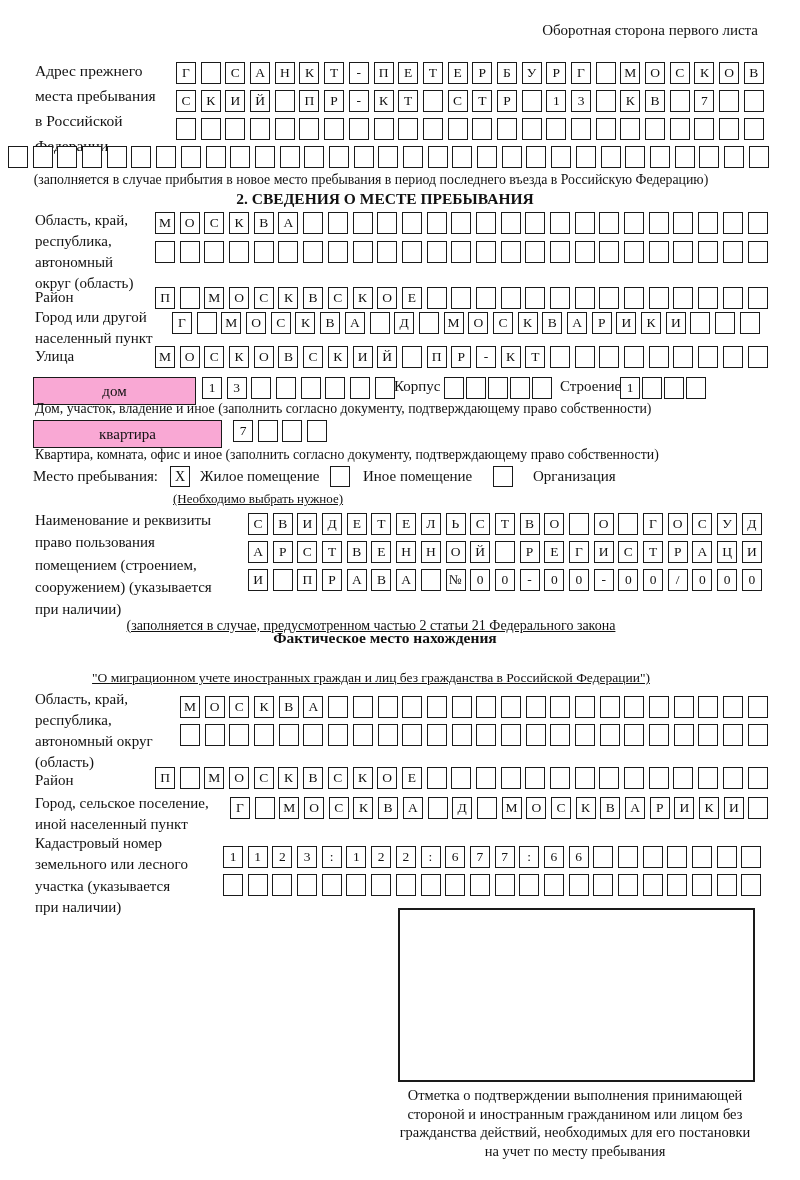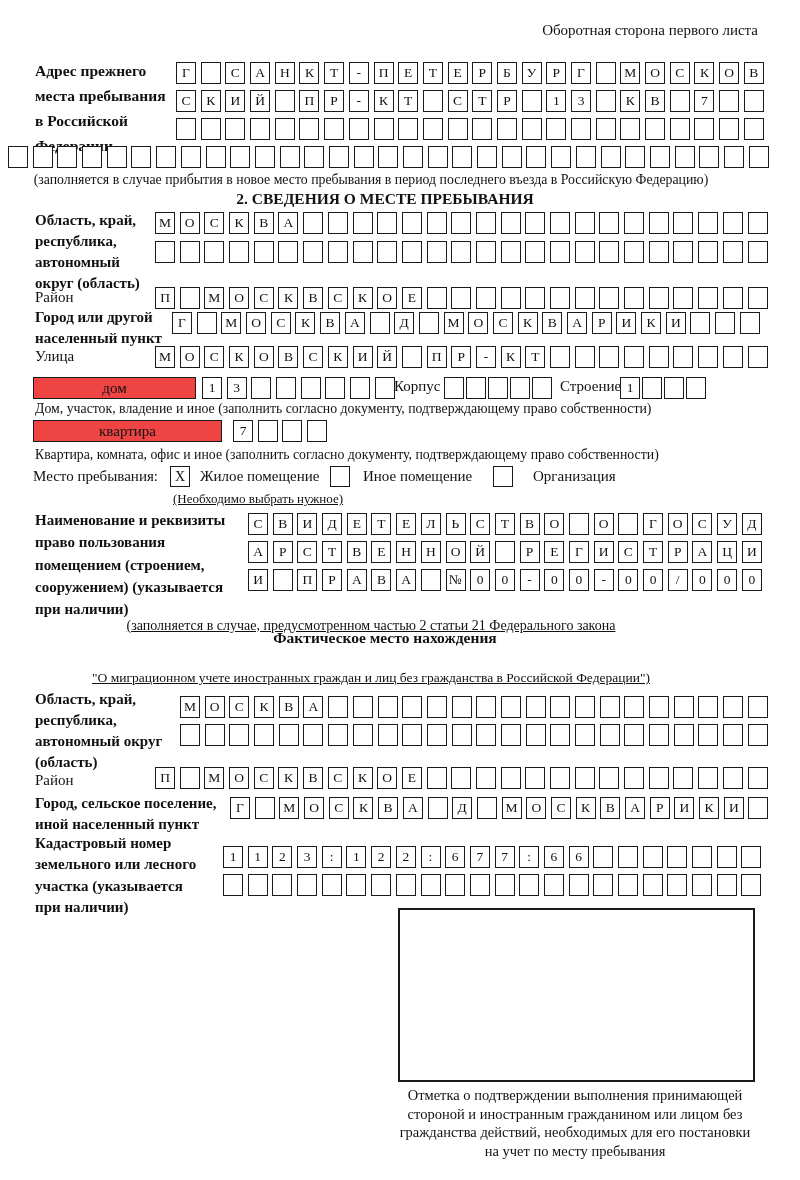--- a/index.html
+++ b/index.html
@@ -1,31 +1,31 @@
 <!DOCTYPE html>
 <html><head>
 <meta charset="utf-8">
 <style>
   html,body{margin:0;padding:0;background:#fff;}
   .page{position:relative;width:800px;height:1180px;background:#fff;
         font-family:"Liberation Serif","DejaVu Serif",serif;color:#111;overflow:hidden;}
   .abs{position:absolute;}
   .lbl{font-size:15px;white-space:nowrap;}
-  .lbl span{display:block;font-weight:bold;}
+  .lbl span{display:block;}
   .big{font-size:15.5px;}
   .cap{font-size:13.8px;white-space:nowrap;}
   .note{font-size:13px;white-space:nowrap;text-decoration:underline;}
   .ctr{left:0;width:742px;text-align:center;}
   .bold{font-weight:bold;padding-left:14px;}
   .row{display:flex;gap:4.7px;}
   .row.tight{gap:2px;}
   .cell{box-sizing:border-box;width:20px;height:22px;border:1.8px solid #1a1a1a;
         display:flex;align-items:center;justify-content:center;font-size:13.5px;flex:0 0 auto;background:#fff;}
-  .wbox{box-sizing:border-box;border:1.8px solid #1a1a1a;height:22px;
-        display:flex;align-items:center;justify-content:center;font-size:15px;background:#ef4444;}
+  .wbox{box-sizing:border-box;border:1.8px solid #1a1a1a;height:28px;
+        display:flex;align-items:center;justify-content:center;font-size:15px;background:#f9a8d4;}
   .ck{box-sizing:border-box;width:20px;height:21px;border:1.8px solid #1a1a1a;
       display:flex;align-items:center;justify-content:center;font-size:14px;background:#fff;}
   .stamp{box-sizing:border-box;border:2px solid #1a1a1a;background:#fff;}
   .stampcap{font-size:14.5px;line-height:18.5px;text-align:center;}
   .stampcap span{display:block;}
 </style>
 </head>
 <body>
 
 <div class="page">

